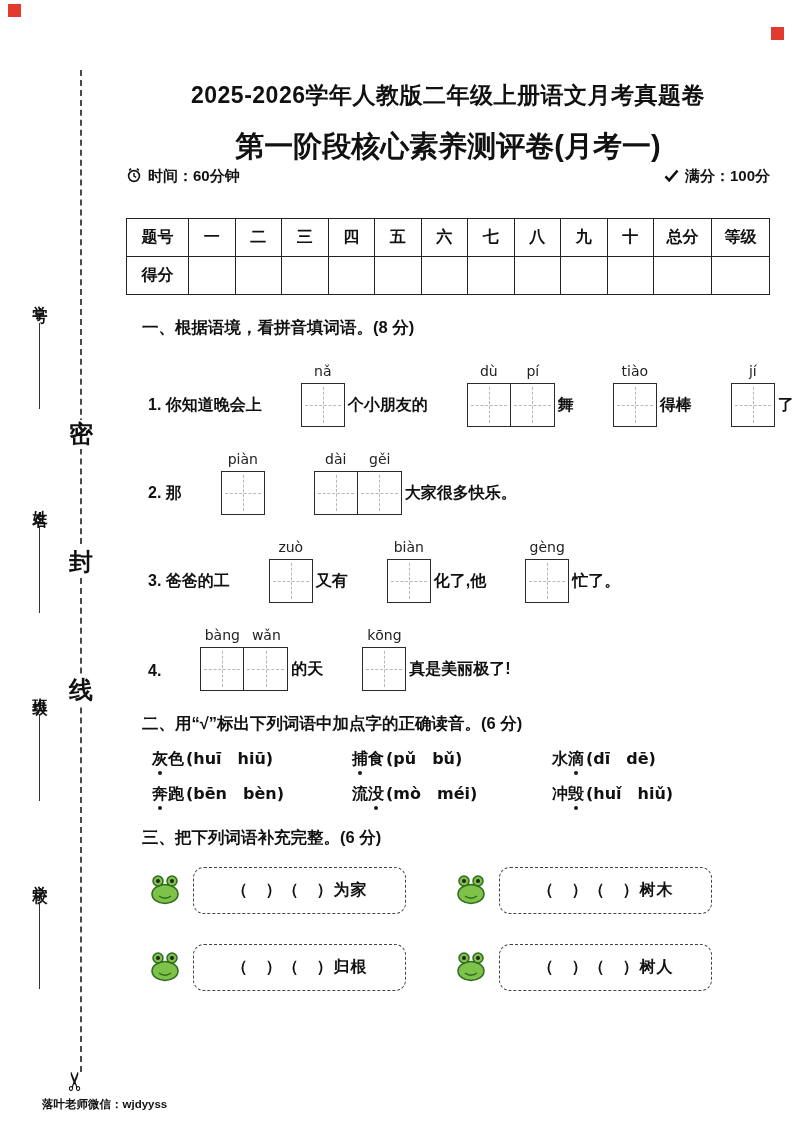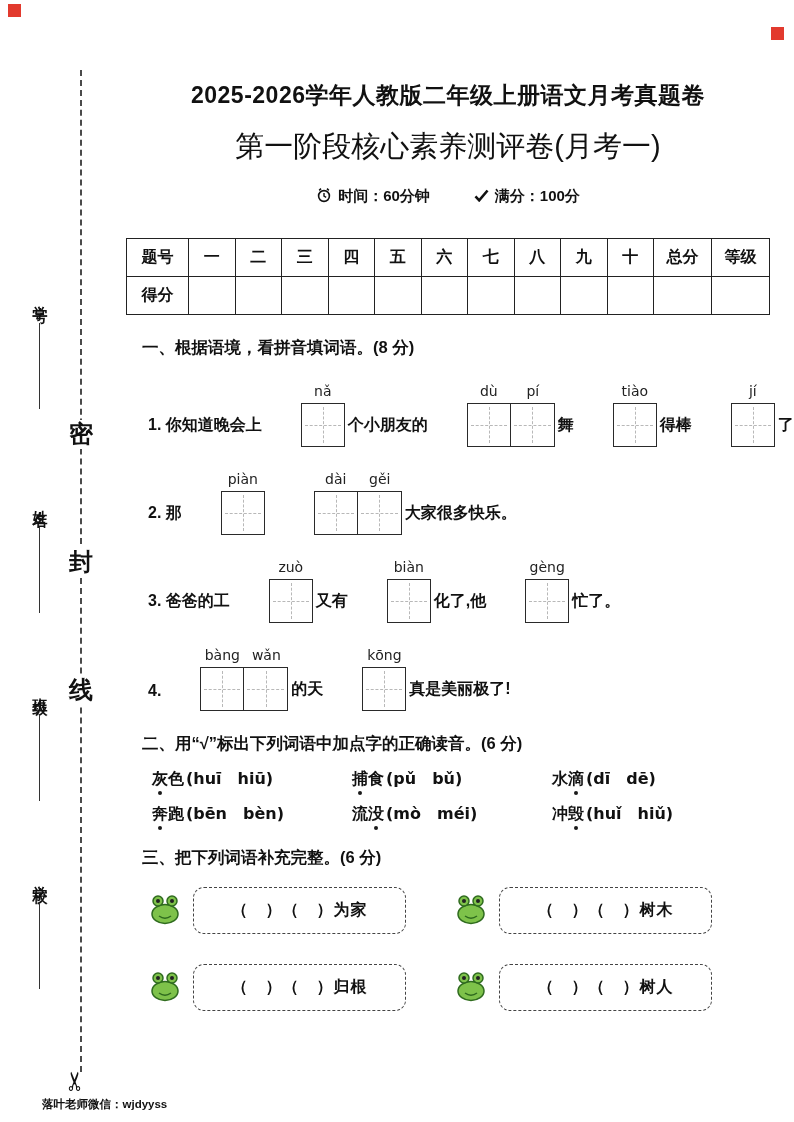--- a/index.html
+++ b/index.html
@@ -29,23 +29,23 @@
   .vlabel { writing-mode:vertical-rl; text-orientation:upright; font-size:15px;
     font-weight:bold; letter-spacing:3px; }
   .vline { width:1.5px; height:86px; background:#333; margin-top:5px; }
   .vf1 { top:294px; } .vf2 { top:498px; } .vf3 { top:686px; } .vf4 { top:874px; }
 
   .footer-note { position:absolute; left:42px; top:1097px; font-size:11.5px; font-weight:bold; }
 
   
   .main { position:absolute; left:126px; top:80px; width:644px; }
   .title { font-size:23px; font-weight:bold; text-align:center; margin:0; letter-spacing:0.5px; }
-  .subtitle { font-size:29px; font-weight:normal; text-align:center; margin:16px 0 0; }
-  .inforow { display:flex; justify-content:center; align-items:center; gap:44px;
-    margin-top:20px; font-size:15px; font-weight:bold; }
+  .subtitle { font-size:29px; font-weight:bold; text-align:center; margin:16px 0 0; }
+  .inforow { display:flex; justify-content:space-between; align-items:center; gap:44px;
+    font-size:15px; font-weight:bold; }
   .inforow .pair { display:flex; align-items:center; gap:6px; }
 
   table.score-table { width:100%; border-collapse:collapse; table-layout:fixed;
     margin-top:32px; font-size:16px; font-weight:bold; }
   table.score-table td { border:1.6px solid #222; height:38px; text-align:center; padding:0; }
 
   .sec-heading { font-size:16.5px; font-weight:bold; margin:22px 16px 0; }
 
   .fill-line { display:flex; align-items:flex-end; margin:24px 0 0 22px;
     font-size:16px; font-weight:600; }

